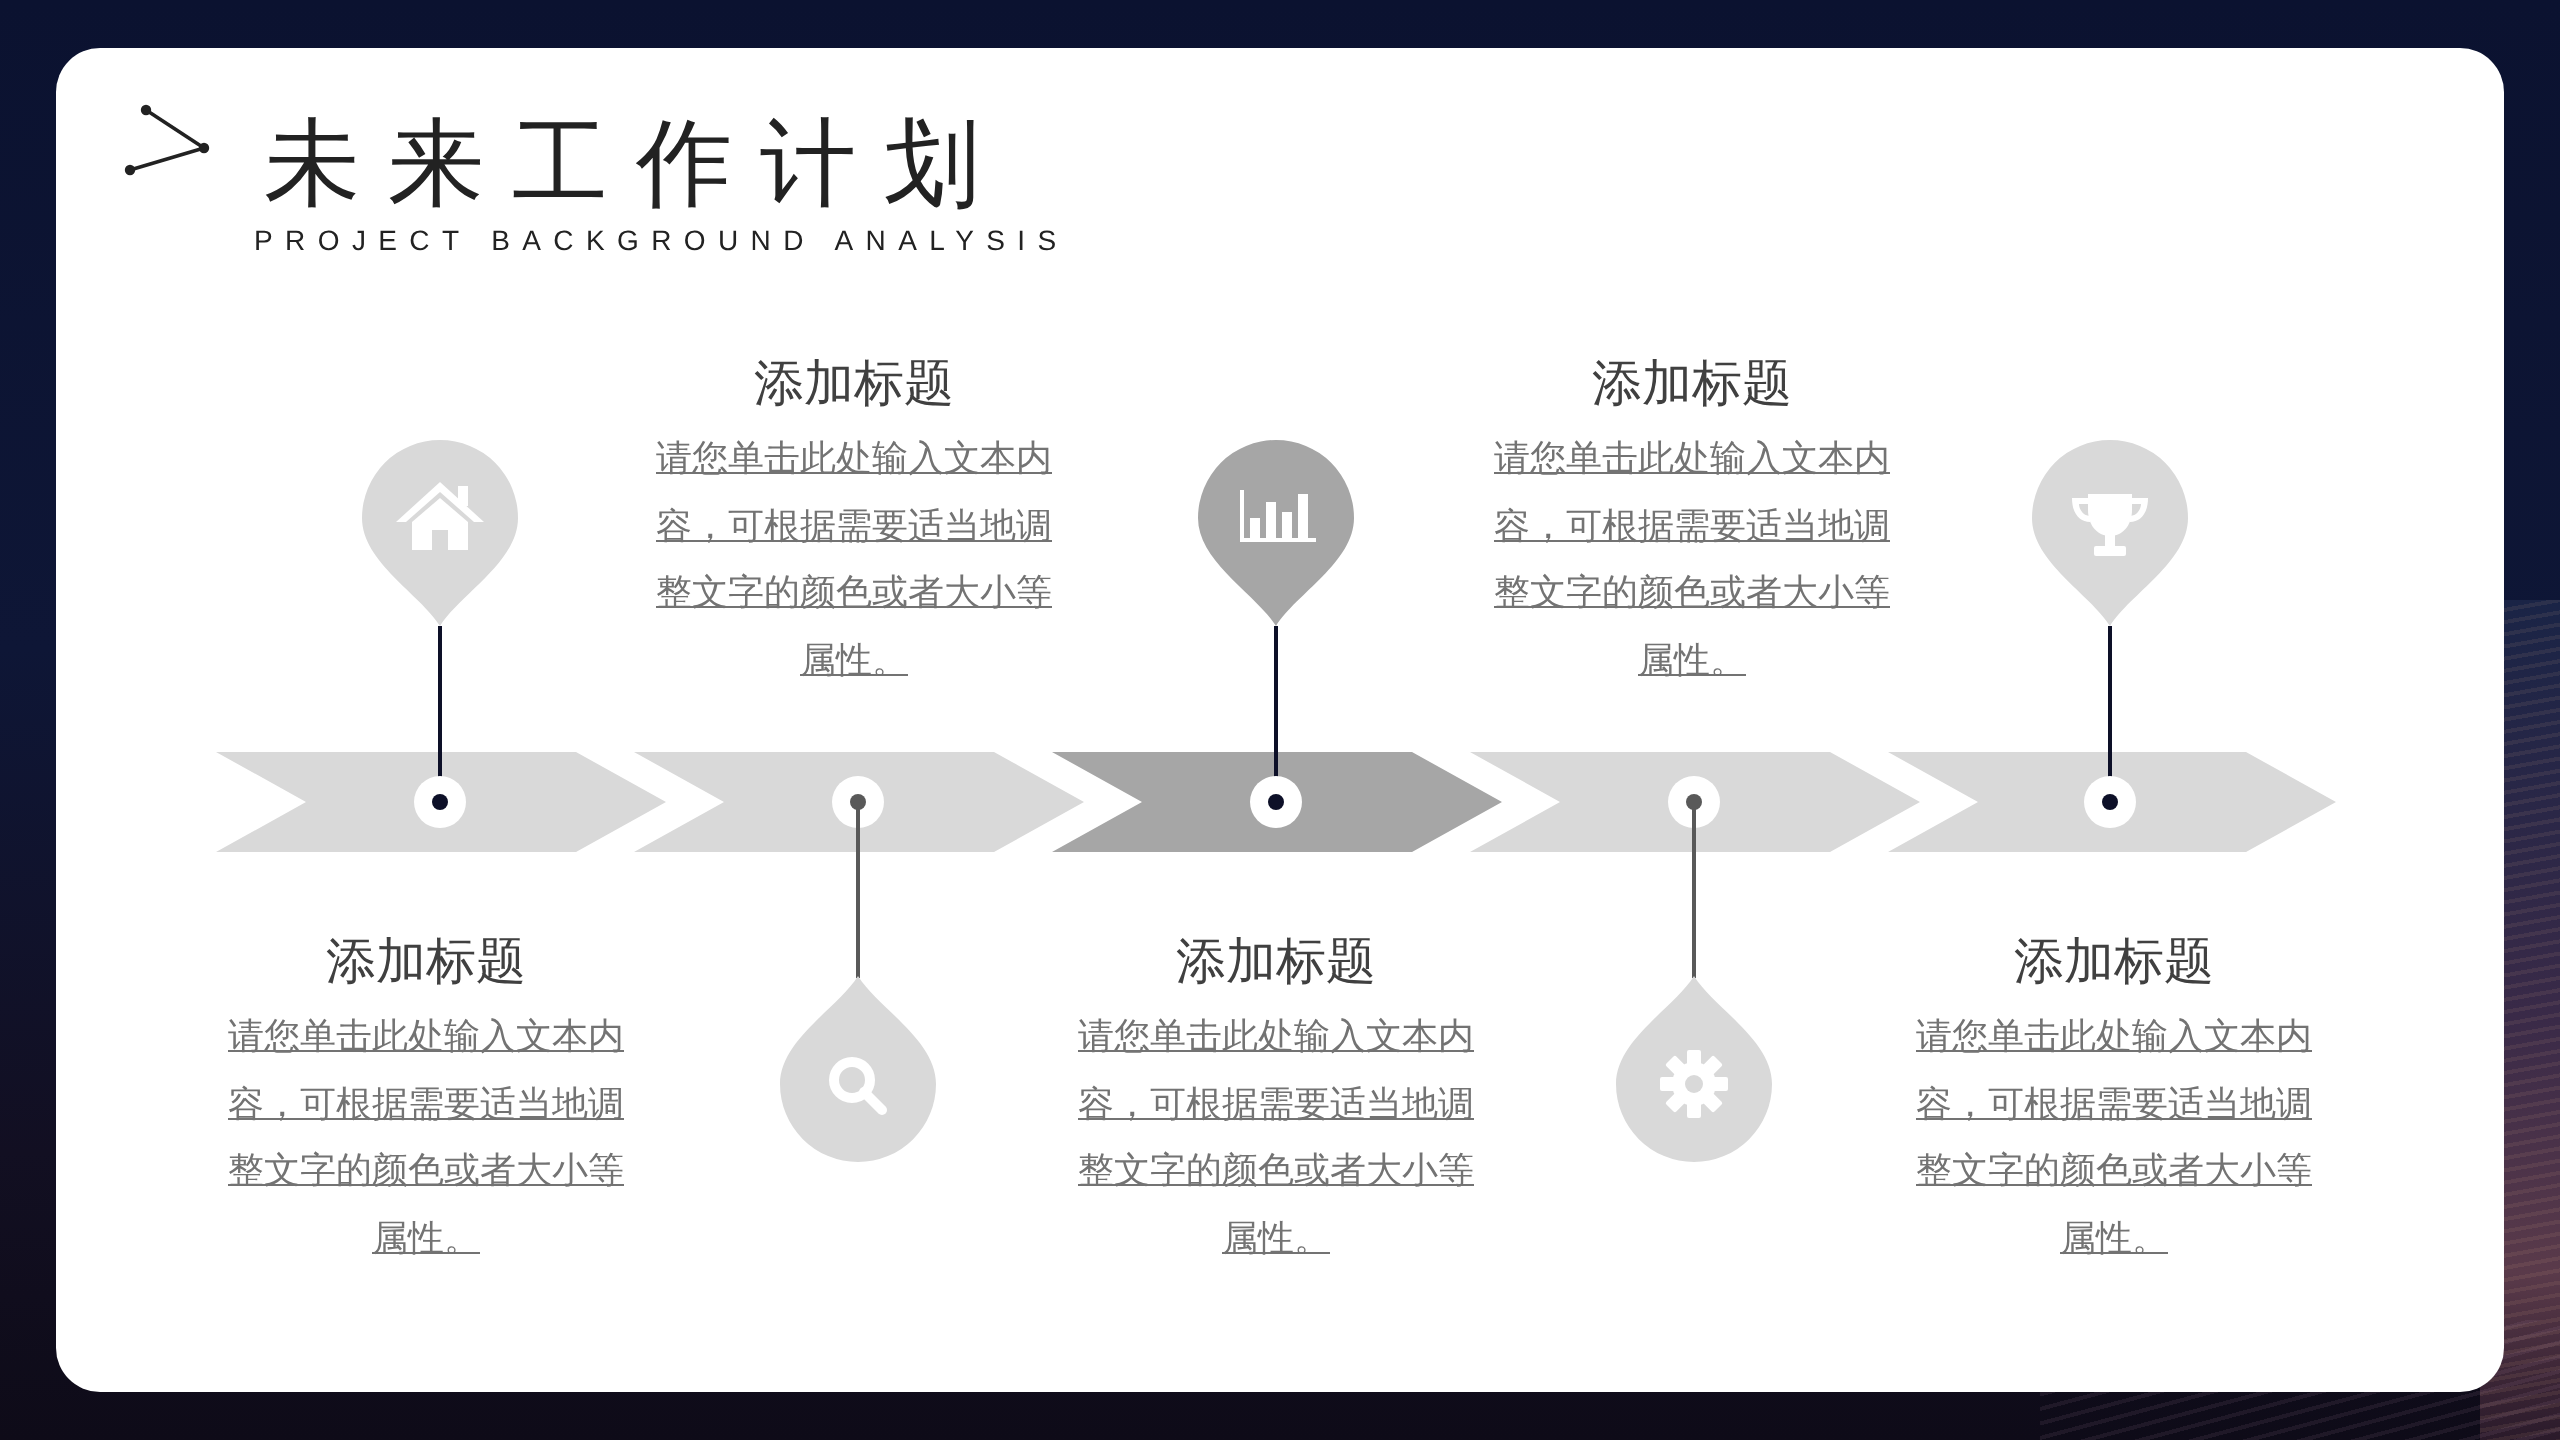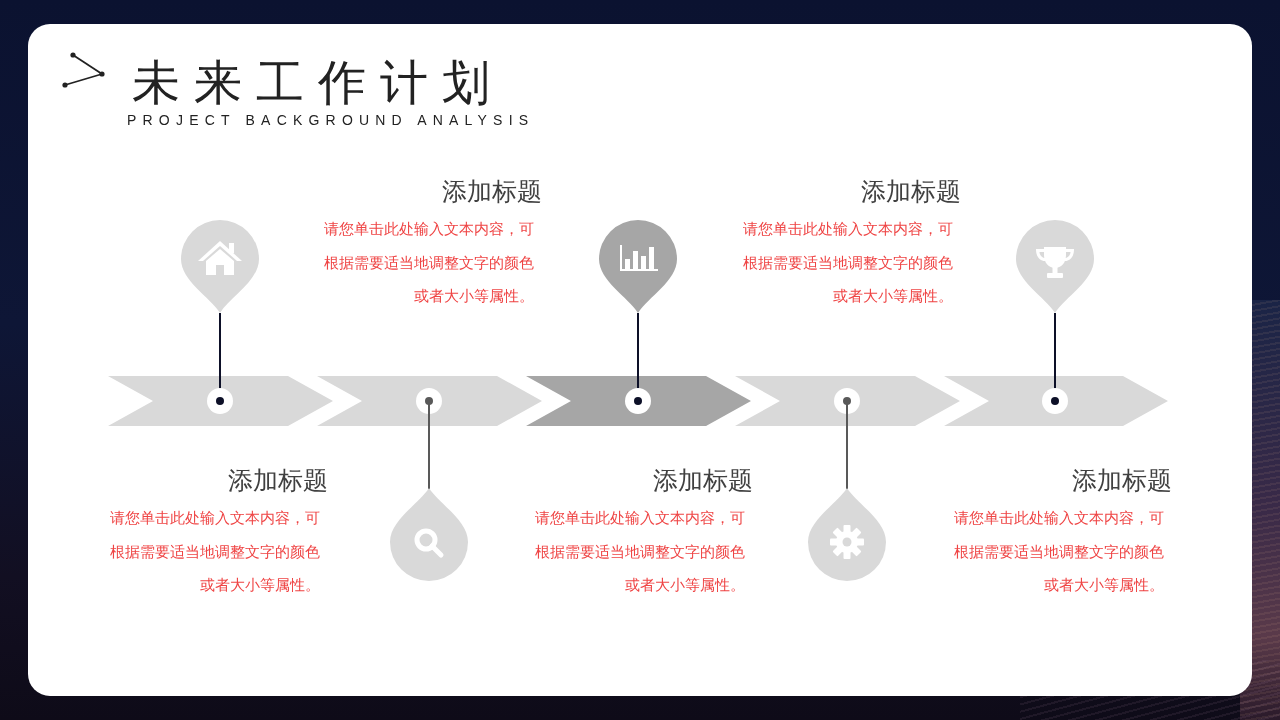--- a/index.html
+++ b/index.html
@@ -38,28 +38,29 @@
     position: absolute; width: 26px; height: 26px; border-radius: 50%;
     background: #ffffff; top: 388px;
   }
   .node-dot {
     position: absolute; left: 9px; top: 9px; width: 8px; height: 8px; border-radius: 50%;
   }
   .stem { position: absolute; width: 2px; }
   .pin { position: absolute; width: 80px; height: 96px; }
   .pin svg { position: absolute; left: 0; top: 0; }
   .block {
-    position: absolute; width: 230px; text-align: right; color: #595959;
+    position: absolute; width: 230px; text-align: center; color: #595959;
   }
   .block h3 {
     margin: 0; font-size: 25px; font-weight: normal; color: #404040; line-height: 34px;
   }
   .block p {
-    margin: 4px 0 0 0; font-size: 15px; line-height: 33.5px; color: #ef4444;
+    margin: 4px 0 0 0; font-size: 18px; line-height: 33.5px; color: #737373;
     padding: 0 8px;
+    text-decoration: underline;
   }
 </style>
 </head>
 <body>
 
 <div class="bg-city"></div>
 <div class="bg-streaks"></div>
 
 <div class="card"></div>
 

